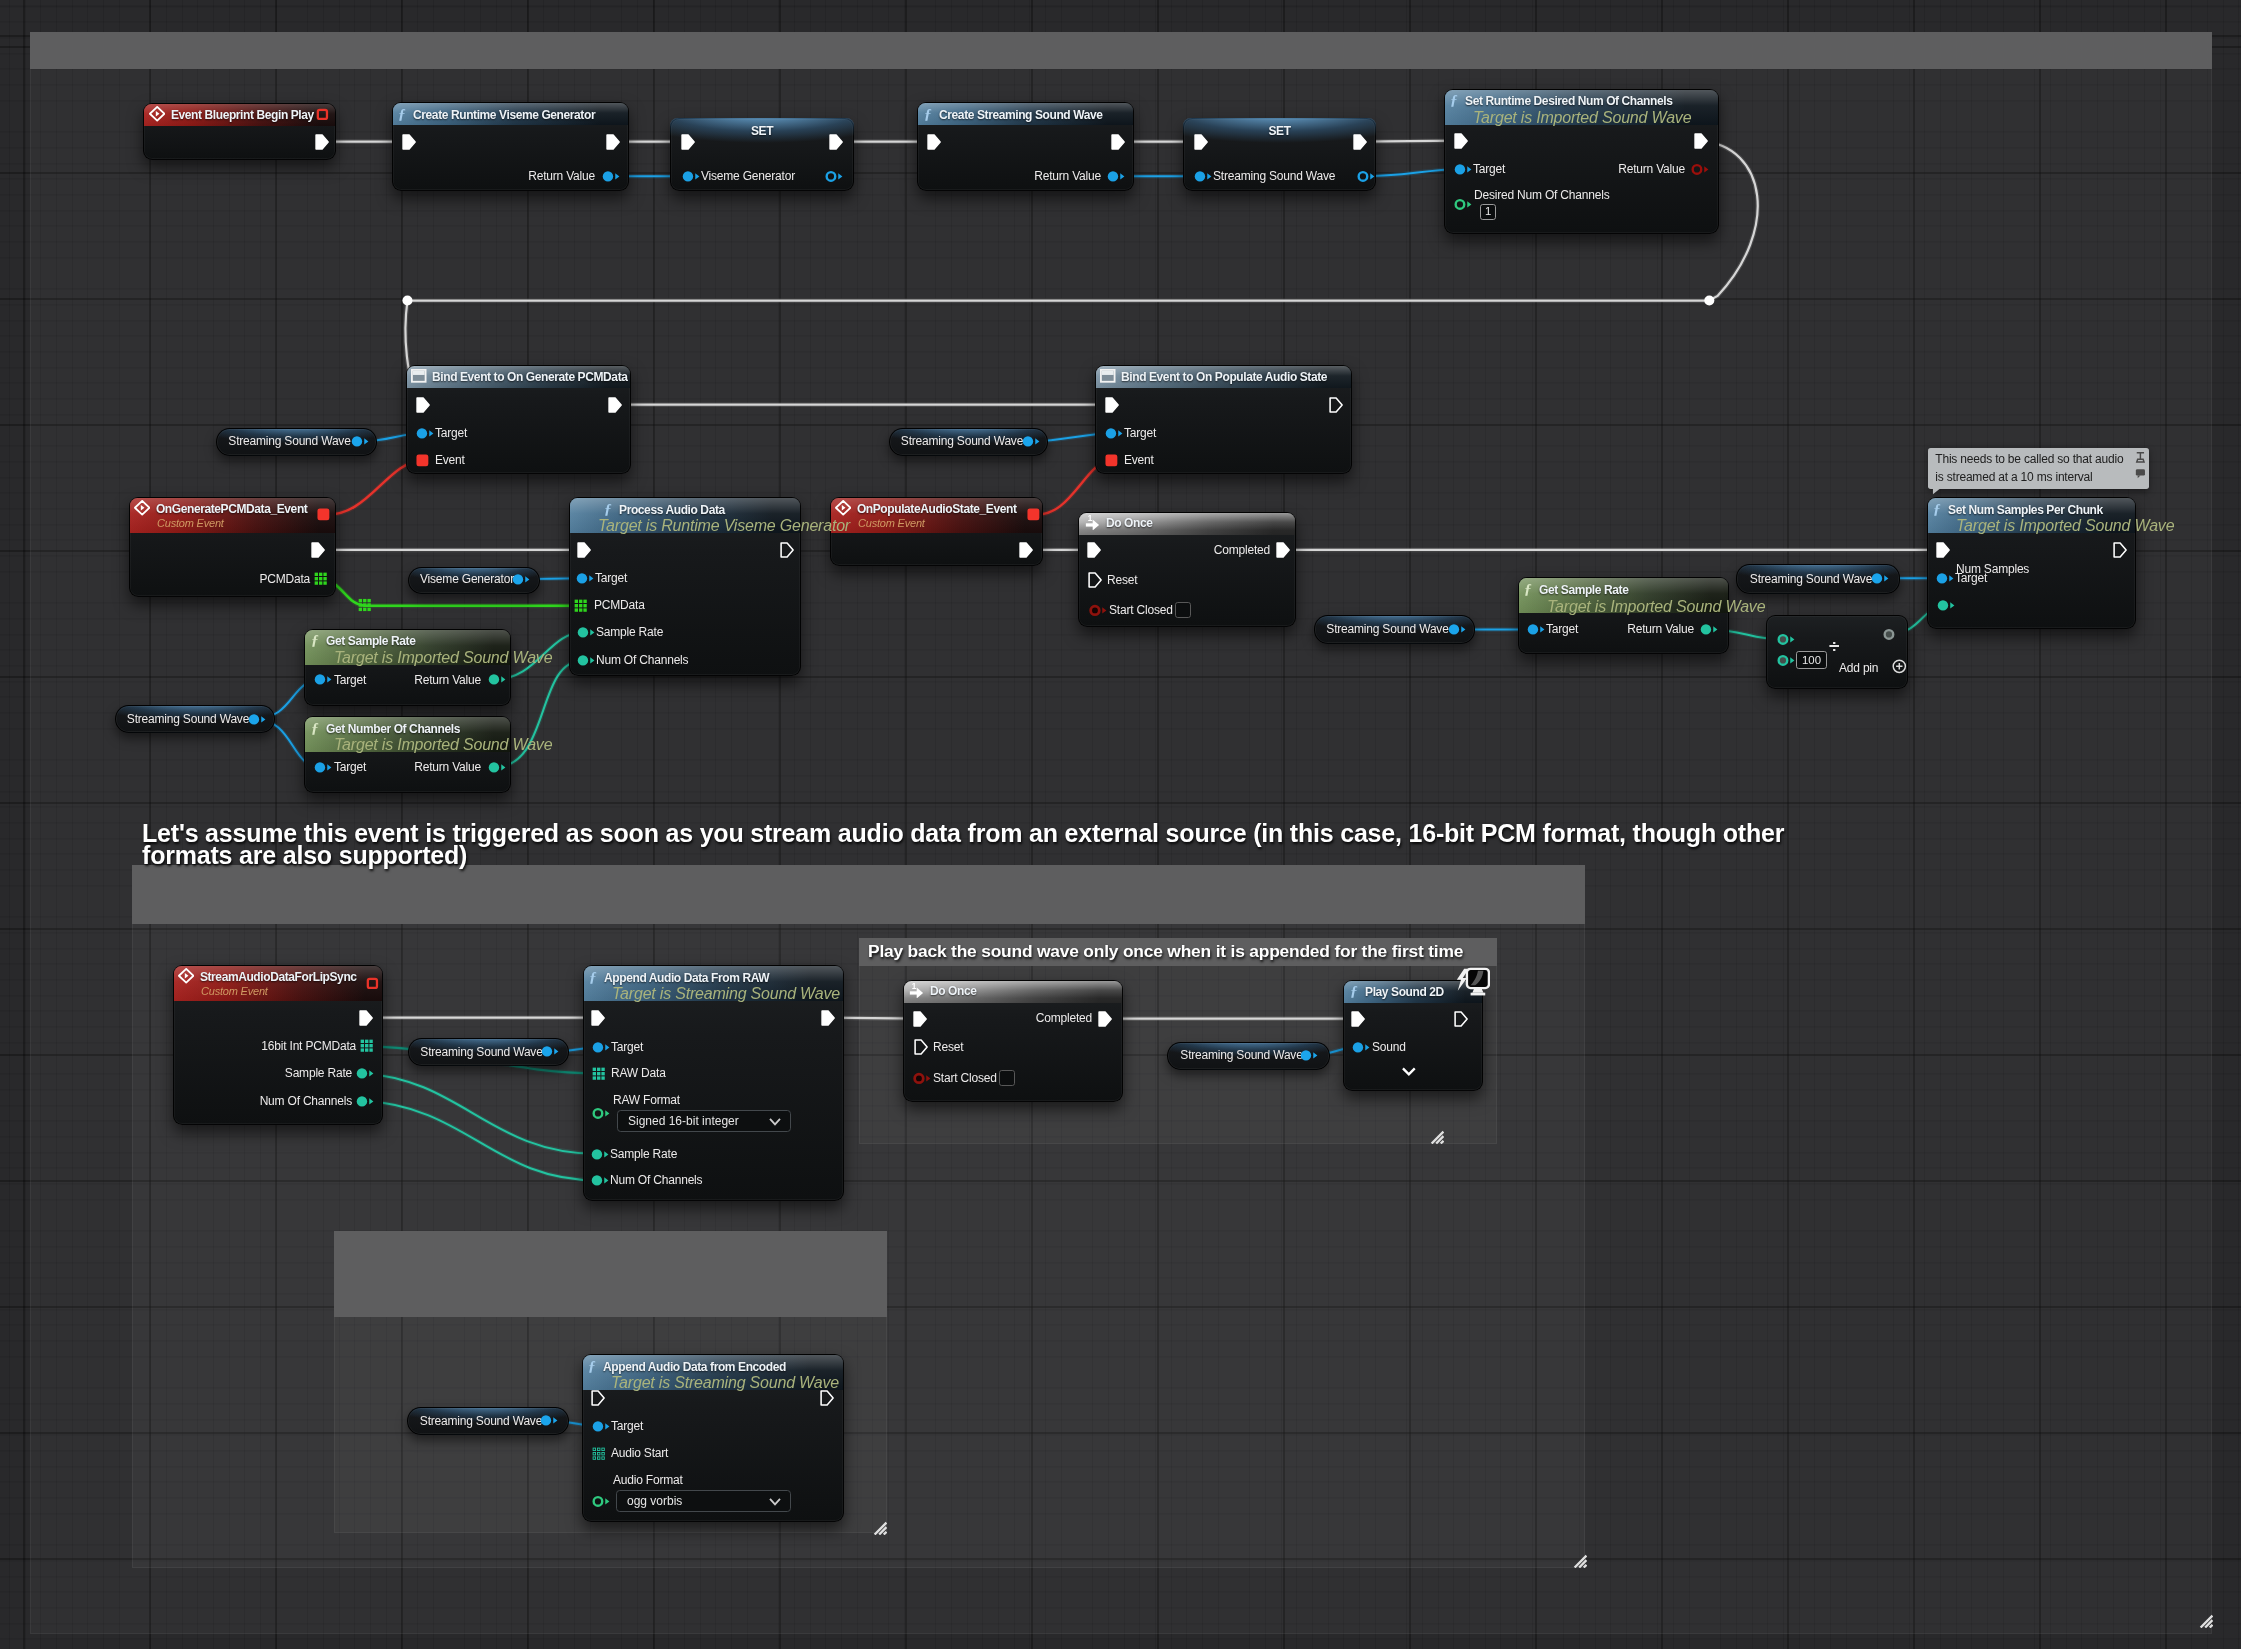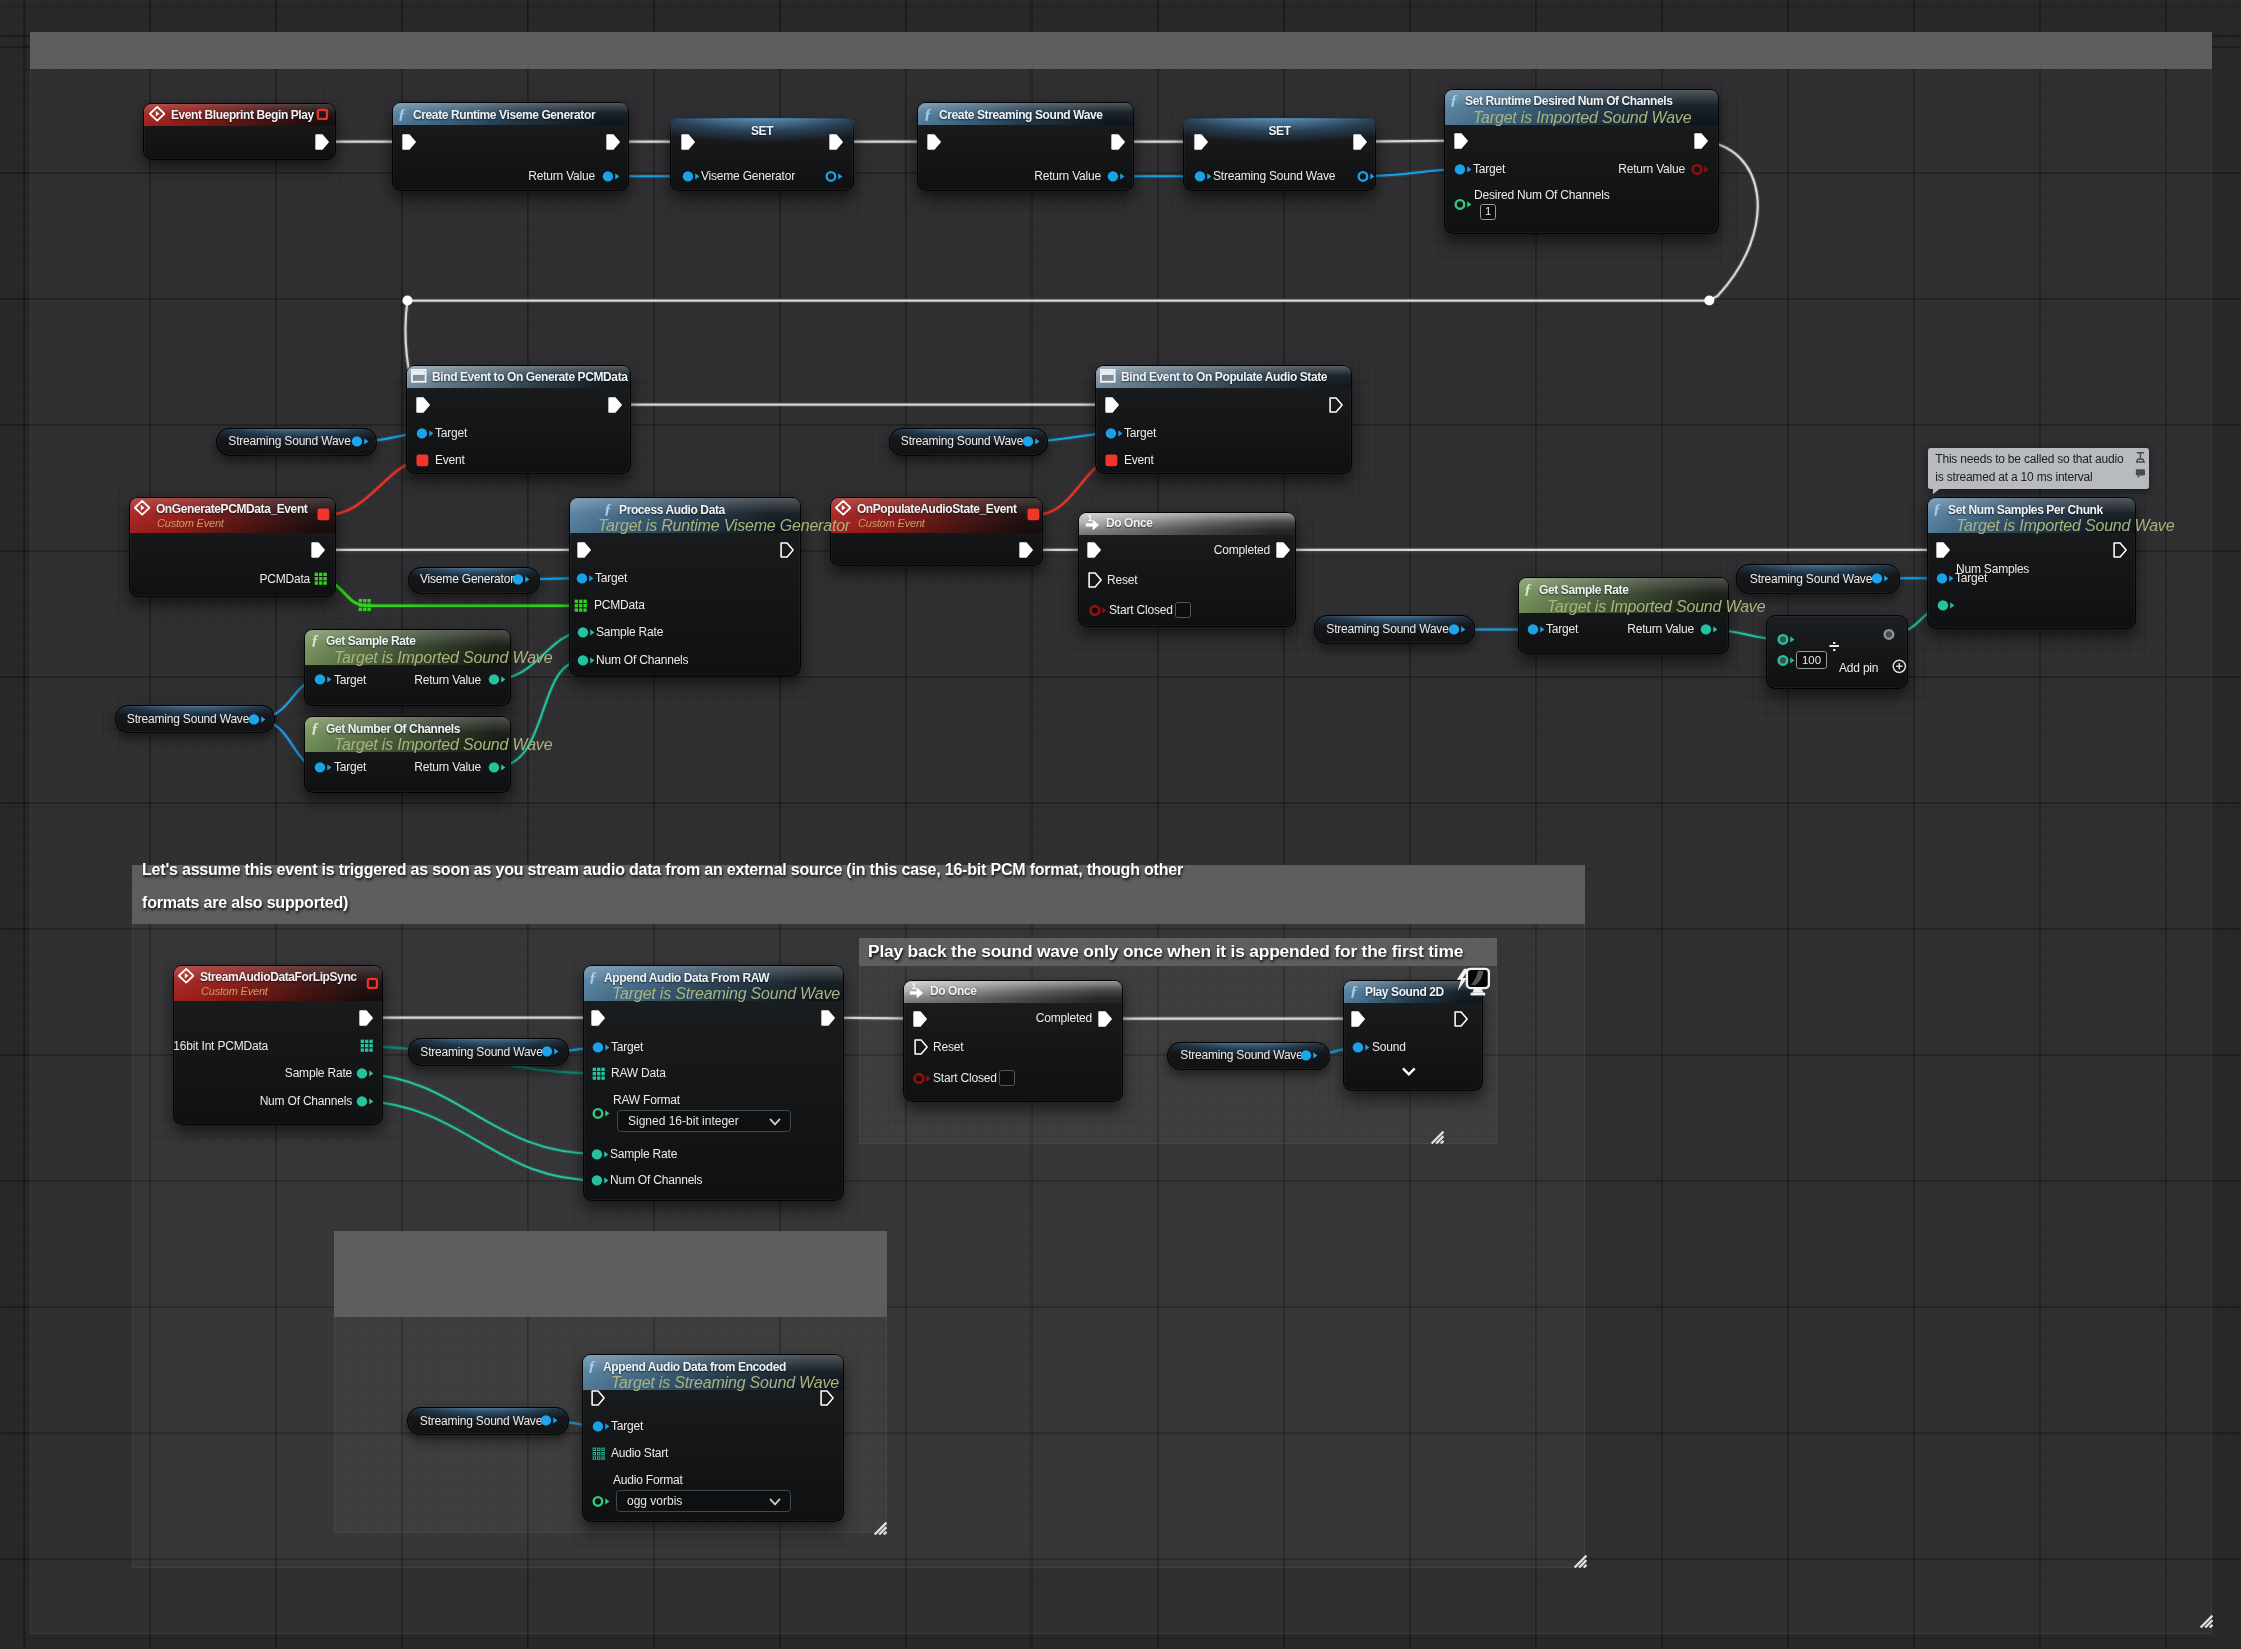--- a/index.html
+++ b/index.html
@@ -51,21 +51,21 @@
 .chk{position:absolute;z-index:4;background:#0c0e0f;border:1.4px solid #585858;border-radius:2.7px;width:16.4px;height:16.4px}
 .tip{position:absolute;z-index:5;background:#b8bbbd;border-radius:2.7px;color:#202020;font-size:12px;letter-spacing:-0.2px;line-height:18px;
  padding:1.8px 7.3px;box-shadow:0 2.7px 7.3px rgba(0,0,0,.4)}
 
 </style></head><body>
 <div id="cv">
 <div class="comment" style="left:30px;top:32px;width:2182px;height:1602px"></div>
 <div class="cbar" style="left:30px;top:32px;width:2182px;height:37px"></div>
 <div class="comment" style="left:132px;top:865px;width:1453px;height:703px"></div>
 <div class="cbar" style="left:132px;top:865px;width:1453px;height:59px"></div>
-<div class="ctext" style="left:142px;top:853px;font-size:16px;letter-spacing:-0.2px;line-height:33px">Let's assume this event is triggered as soon as you stream audio data from an external source (in this case, 16-bit PCM format, though other<br>formats are also supported)</div>
+<div class="ctext" style="left:142px;top:822px;font-size:25px;letter-spacing:-0.2px;line-height:22px">Let's assume this event is triggered as soon as you stream audio data from an external source (in this case, 16-bit PCM format, though other<br>formats are also supported)</div>
 <div class="comment" style="left:859px;top:938px;width:638px;height:206px"></div>
 <div class="cbar" style="left:859px;top:938px;width:638px;height:28px"></div>
 <div class="ctext" style="left:868px;top:941px;font-size:17.4px;letter-spacing:-0.2px;white-space:nowrap">Play back the sound wave only once when it is appended for the first time</div>
 <div class="comment" style="left:334px;top:1231px;width:553px;height:302px"></div>
 <div class="cbar" style="left:334px;top:1231px;width:553px;height:86px"></div>
 <svg class="abs" style="left:1428px;top:1128px;z-index:2" width="16.4" height="16.4" viewBox="0 0 18 18">
       <path d="M4,17 L17,4 M9,17 L17,9 M14,17 L17,14" stroke="#e0e0e0" stroke-width="2.6"></path>
     </svg>
 <svg class="abs" style="left:871px;top:1519px;z-index:2" width="16.4" height="16.4" viewBox="0 0 18 18">
       <path d="M4,17 L17,4 M9,17 L17,9 M14,17 L17,14" stroke="#e0e0e0" stroke-width="2.6"></path>
@@ -510,21 +510,21 @@
         <path d="M9,1 L17,8.5 L9,16 L1,8.5 z" fill="none" stroke="#fff" stroke-width="2" stroke-linejoin="round"></path>
         <path d="M7.5,5.5 L11.5,8.5 L7.5,11.5 z" fill="#fff"></path>
       </svg><span class="tt">StreamAudioDataForLipSync</span></div>
     <div class="abs subr" style="left:201px;top:985px;white-space:nowrap">Custom Event</div>
 <svg class="abs p" style="left:366px;top:977px" width="12.8" height="12.8" viewBox="0 0 14 14">
       <rect x="2" y="2" width="10" height="10" rx="2" fill="none" stroke="#e93329" stroke-width="2.5"></rect>
     </svg>
 <svg class="abs p" style="left:359px;top:1010px" width="14.6" height="16.4" viewBox="0 0 16 18">
       <path d="M1.2,1.2 h6.6 l6.6,7.6 -6.6,7.6 h-6.6 z" fill="#ffffff" stroke="#fff" stroke-width="1.7" stroke-linejoin="round"></path>
     </svg>
-<div class="t abs" style="right:1973px;top:1039px">16bit Int PCMData</div>
+<div class="t abs" style="right:1885px;top:1039px">16bit Int PCMData</div>
 <svg class="abs p" style="left:360px;top:1039px" width="14.6" height="14.6" viewBox="0 0 16 16">
       <rect x="0.7" y="0.7" width="3.7" height="3.7" fill="#23c3a0"></rect>
       <rect x="5.5" y="0.7" width="3.7" height="3.7" fill="#23c3a0"></rect>
       <rect x="10.299999999999999" y="0.7" width="3.7" height="3.7" fill="#23c3a0"></rect>
       <rect x="0.7" y="5.5" width="3.7" height="3.7" fill="#23c3a0"></rect>
       <rect x="5.5" y="5.5" width="3.7" height="3.7" fill="#23c3a0"></rect>
       <rect x="10.299999999999999" y="5.5" width="3.7" height="3.7" fill="#23c3a0"></rect>
       <rect x="0.7" y="10.299999999999999" width="3.7" height="3.7" fill="#23c3a0"></rect>
       <rect x="5.5" y="10.299999999999999" width="3.7" height="3.7" fill="#23c3a0"></rect>
       <rect x="10.299999999999999" y="10.299999999999999" width="3.7" height="3.7" fill="#23c3a0"></rect>

